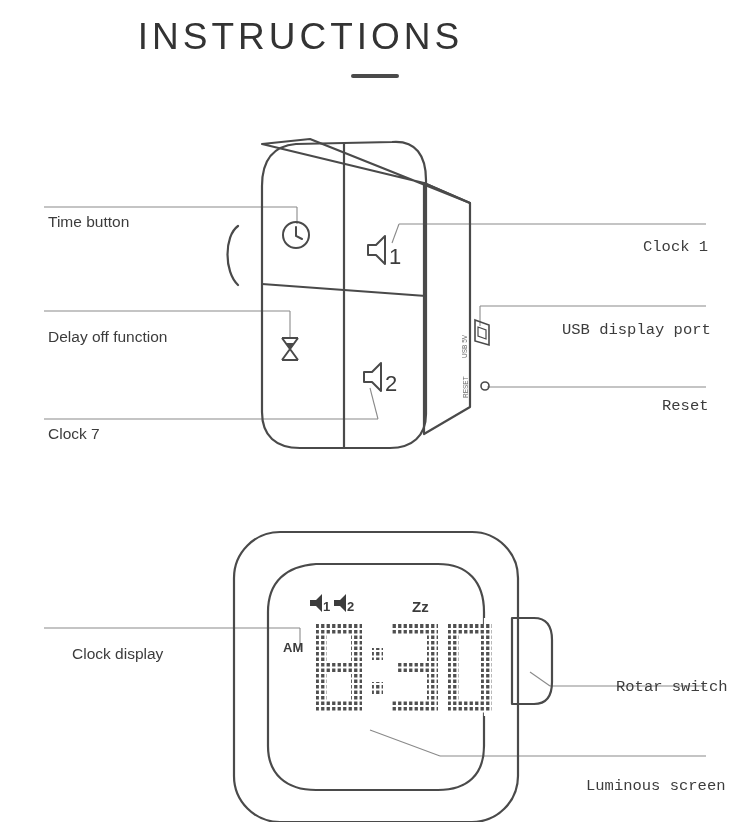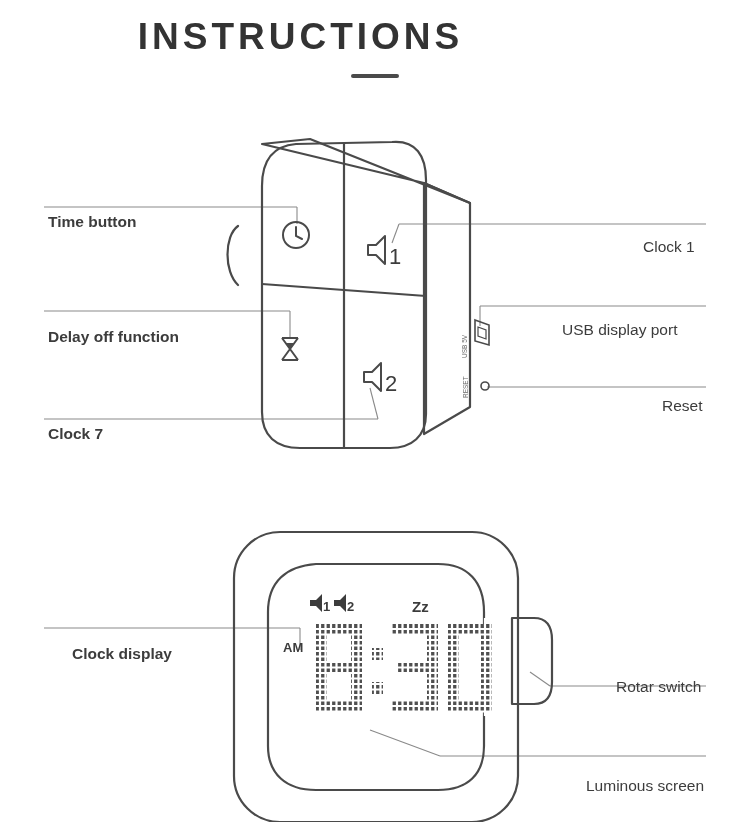--- a/index.html
+++ b/index.html
@@ -19,21 +19,21 @@
     position: absolute;
     inset: 0;
   }
   .title {
     position: absolute;
     top: 16px;
     left: 0;
     width: 601px;
     text-align: center;
     font-size: 37px;
-    font-weight: bold;
+    font-weight: normal;
     letter-spacing: 4px;
     color: #333333;
   }
   .title-rule {
     position: absolute;
     top: 74px;
     left: 351px;
     width: 48px;
     height: 4px;
     background: #4a4a4a;
@@ -45,24 +45,24 @@
     left: 0;
   }
   .label {
     position: absolute;
     font-size: 15.5px;
     color: #3c3c3c;
     white-space: nowrap;
   }
   .label.right {
     text-align: right;
+    font-family: Liberation Mono, monospace;
   }
   .label.left {
     text-align: right;
-    font-weight: bold;
   }
 </style>
 </head>
 <body>
 
 <div class="page">
 
   <div class="title">INSTRUCTIONS</div>
   <div class="title-rule"></div>
 

